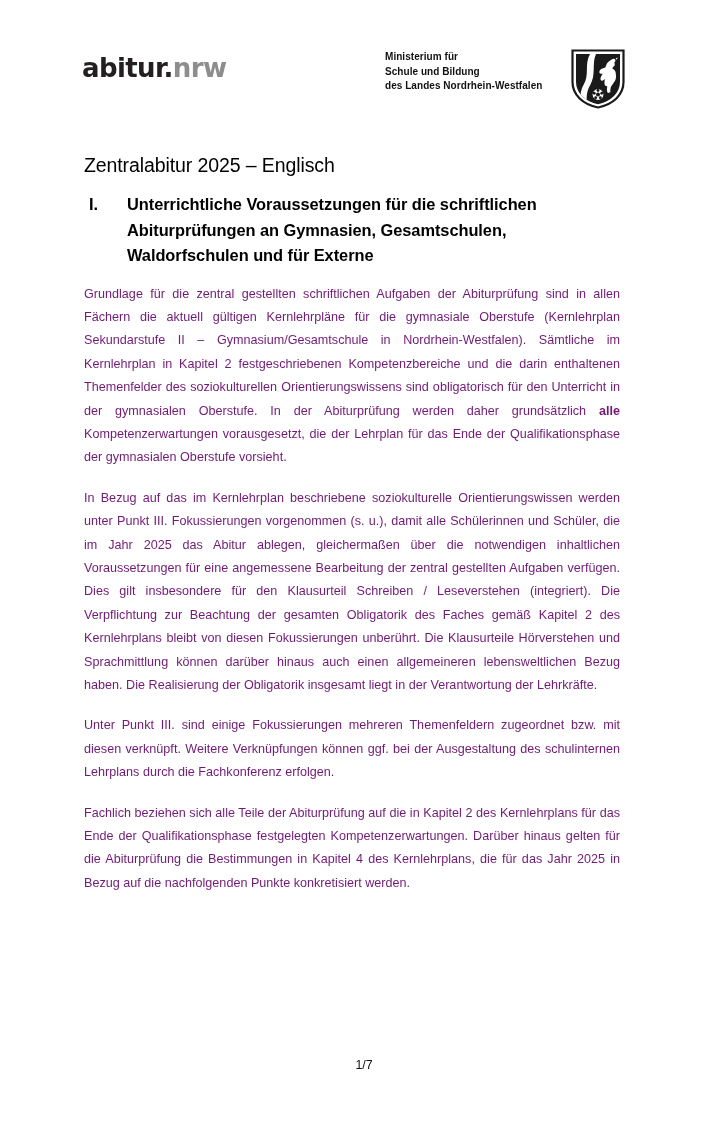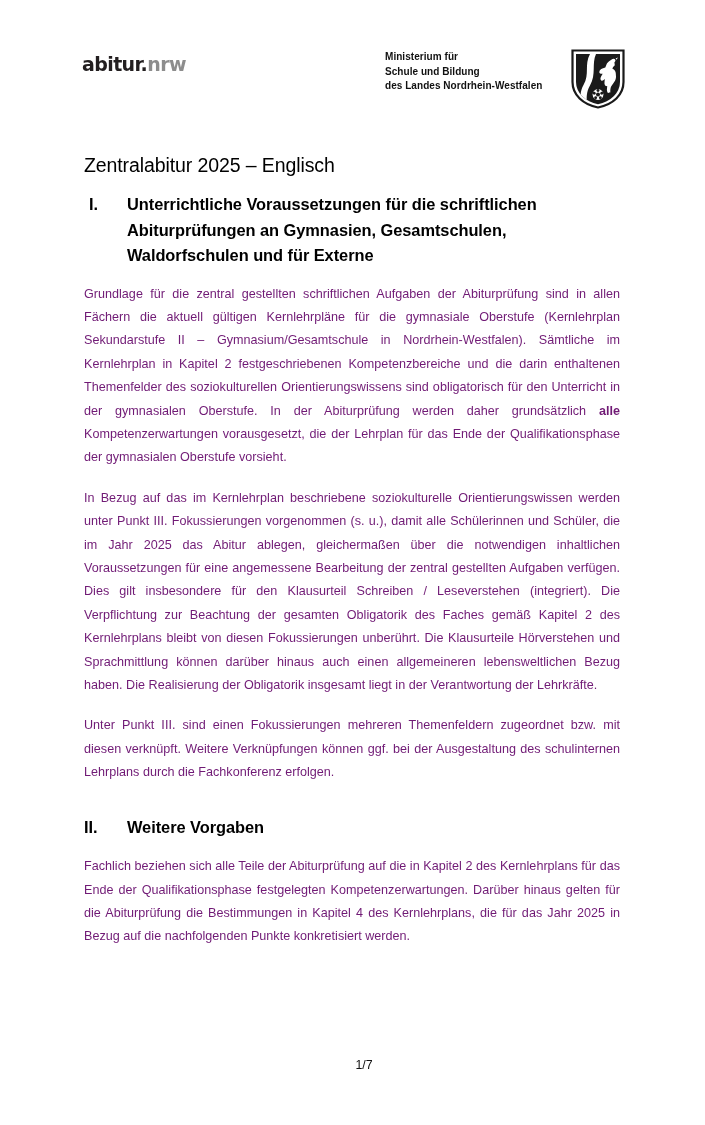--- a/index.html
+++ b/index.html
@@ -30,21 +30,21 @@
     left: 0;
     top: 0;
     width: 705px;
     height: 126px;
   }
   .brand-logo {
     position: absolute;
     left: 82px;
     top: 55px;
     font-family: "DejaVu Sans", sans-serif;
-    font-size: 19px;
+    font-size: 26px;
     font-weight: bold;
     letter-spacing: -0.6px;
     line-height: 1;
     white-space: nowrap;
   }
   .brand-logo .brand-dark { color: #231f20; }
   .brand-logo .brand-grey { color: #8d8d8d; }
 
   .ministry-block {
     position: absolute;
@@ -212,26 +212,22 @@
 
     <div class="section-heading sec-1">
       <span class="numeral">I.</span>
       <span class="heading-text">Unterrichtliche Voraussetzungen für die schriftlichen Abiturprüfungen an Gymnasien, Gesamtschulen, Waldorfschulen und für Externe</span>
     </div>
 
     <p class="body-text"><span>Grundlage für die zentral gestellten schriftlichen Aufgaben der Abiturprüfung sind in allen Fächern die aktuell gültigen Kernlehrpläne für die gymnasiale Oberstufe (Kernlehrplan Sekundarstufe II – Gymnasium/Gesamtschule in Nordrhein-Westfalen). Sämtliche im Kernlehrplan in Kapitel 2 festgeschriebenen Kompetenzbereiche und die darin enthaltenen Themenfelder des soziokulturellen Orientierungswissens sind obligatorisch für den Unterricht in der gymnasialen Oberstufe. In der Abiturprüfung werden daher grundsätzlich </span><b>alle</b><span> Kompetenzerwartungen vorausgesetzt, die der Lehrplan für das Ende der Qualifikationsphase der gymnasialen Oberstufe vorsieht.</span></p>
 
     <p class="body-text">In Bezug auf das im Kernlehrplan beschriebene soziokulturelle Orientierungswissen werden unter Punkt III. Fokussierungen vorgenommen (s. u.), damit alle Schülerinnen und Schüler, die im Jahr 2025 das Abitur ablegen, gleichermaßen über die notwendigen inhaltlichen Voraussetzungen für eine angemessene Bearbeitung der zentral gestellten Aufgaben verfügen. Dies gilt insbesondere für den Klausurteil Schreiben / Leseverstehen (integriert). Die Verpflichtung zur Beachtung der gesamten Obligatorik des Faches gemäß Kapitel 2 des Kernlehrplans bleibt von diesen Fokussierungen unberührt. Die Klausurteile Hörverstehen und Sprachmittlung können darüber hinaus auch einen allgemeineren lebensweltlichen Bezug haben. Die Realisierung der Obligatorik insgesamt liegt in der Verantwortung der Lehrkräfte.</p>
 
-    <p class="body-text">Unter Punkt III. sind einen Fokussierungen mehreren Themenfeldern zugeordnet bzw. mit diesen verknüpft. Weitere Verknüpfungen können ggf. bei der Ausgestaltung des schulinternen Lehrplans durch die Fachkonferenz erfolgen.</p>
-
-    <div class="section-heading sec-2">
-      <span class="numeral">II.</span>
-      <span class="heading-text">Weitere Vorgaben</span>
-    </div>
+    <p class="body-text">Unter Punkt III. sind einige Fokussierungen mehreren Themenfeldern zugeordnet bzw. mit diesen verknüpft. Weitere Verknüpfungen können ggf. bei der Ausgestaltung des schulinternen Lehrplans durch die Fachkonferenz erfolgen.</p>
+
 
     <p class="body-text">Fachlich beziehen sich alle Teile der Abiturprüfung auf die in Kapitel 2 des Kernlehrplans für das Ende der Qualifikationsphase festgelegten Kompetenzerwartungen. Darüber hinaus gelten für die Abiturprüfung die Bestimmungen in Kapitel 4 des Kernlehrplans, die für das Jahr 2025 in Bezug auf die nachfolgenden Punkte konkretisiert werden.</p>
   </div>
 
   <div class="page-footer">
     <span>1/7</span>
   </div>
 
 </div>
 

